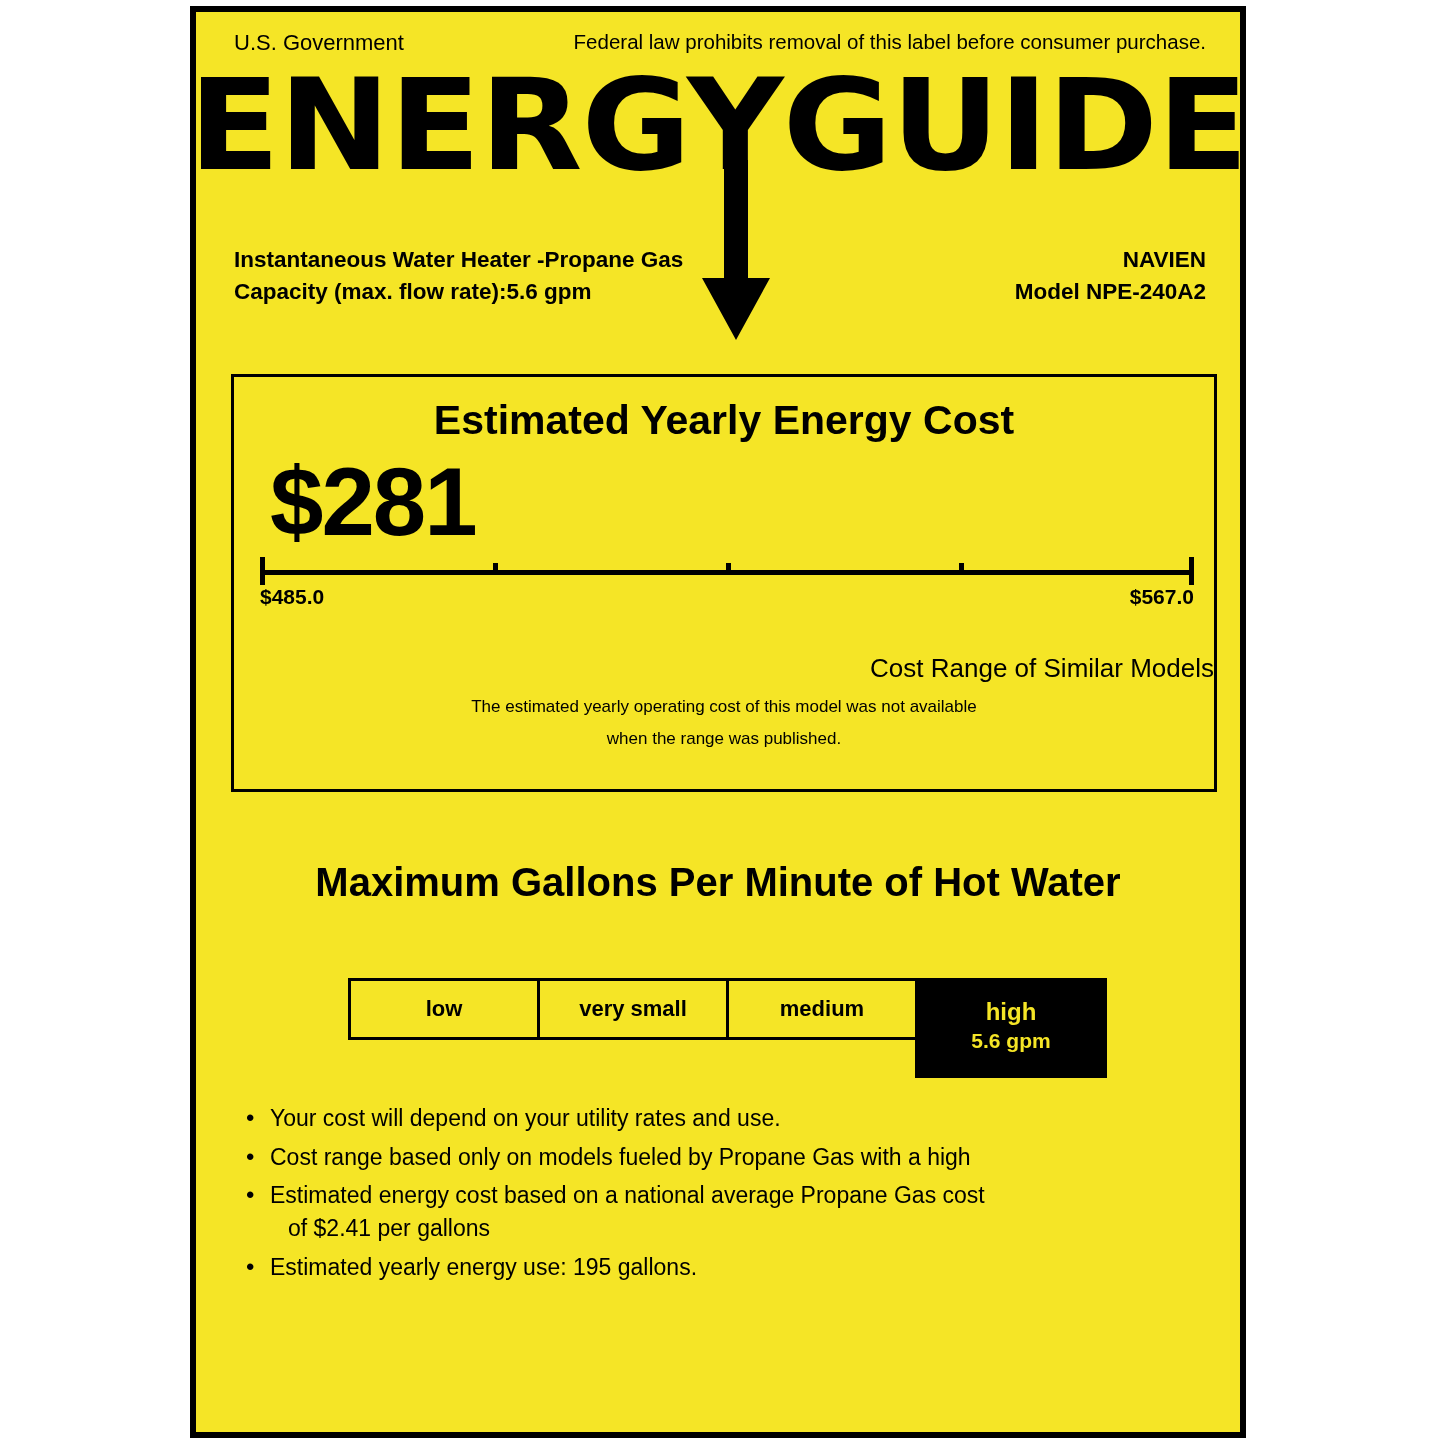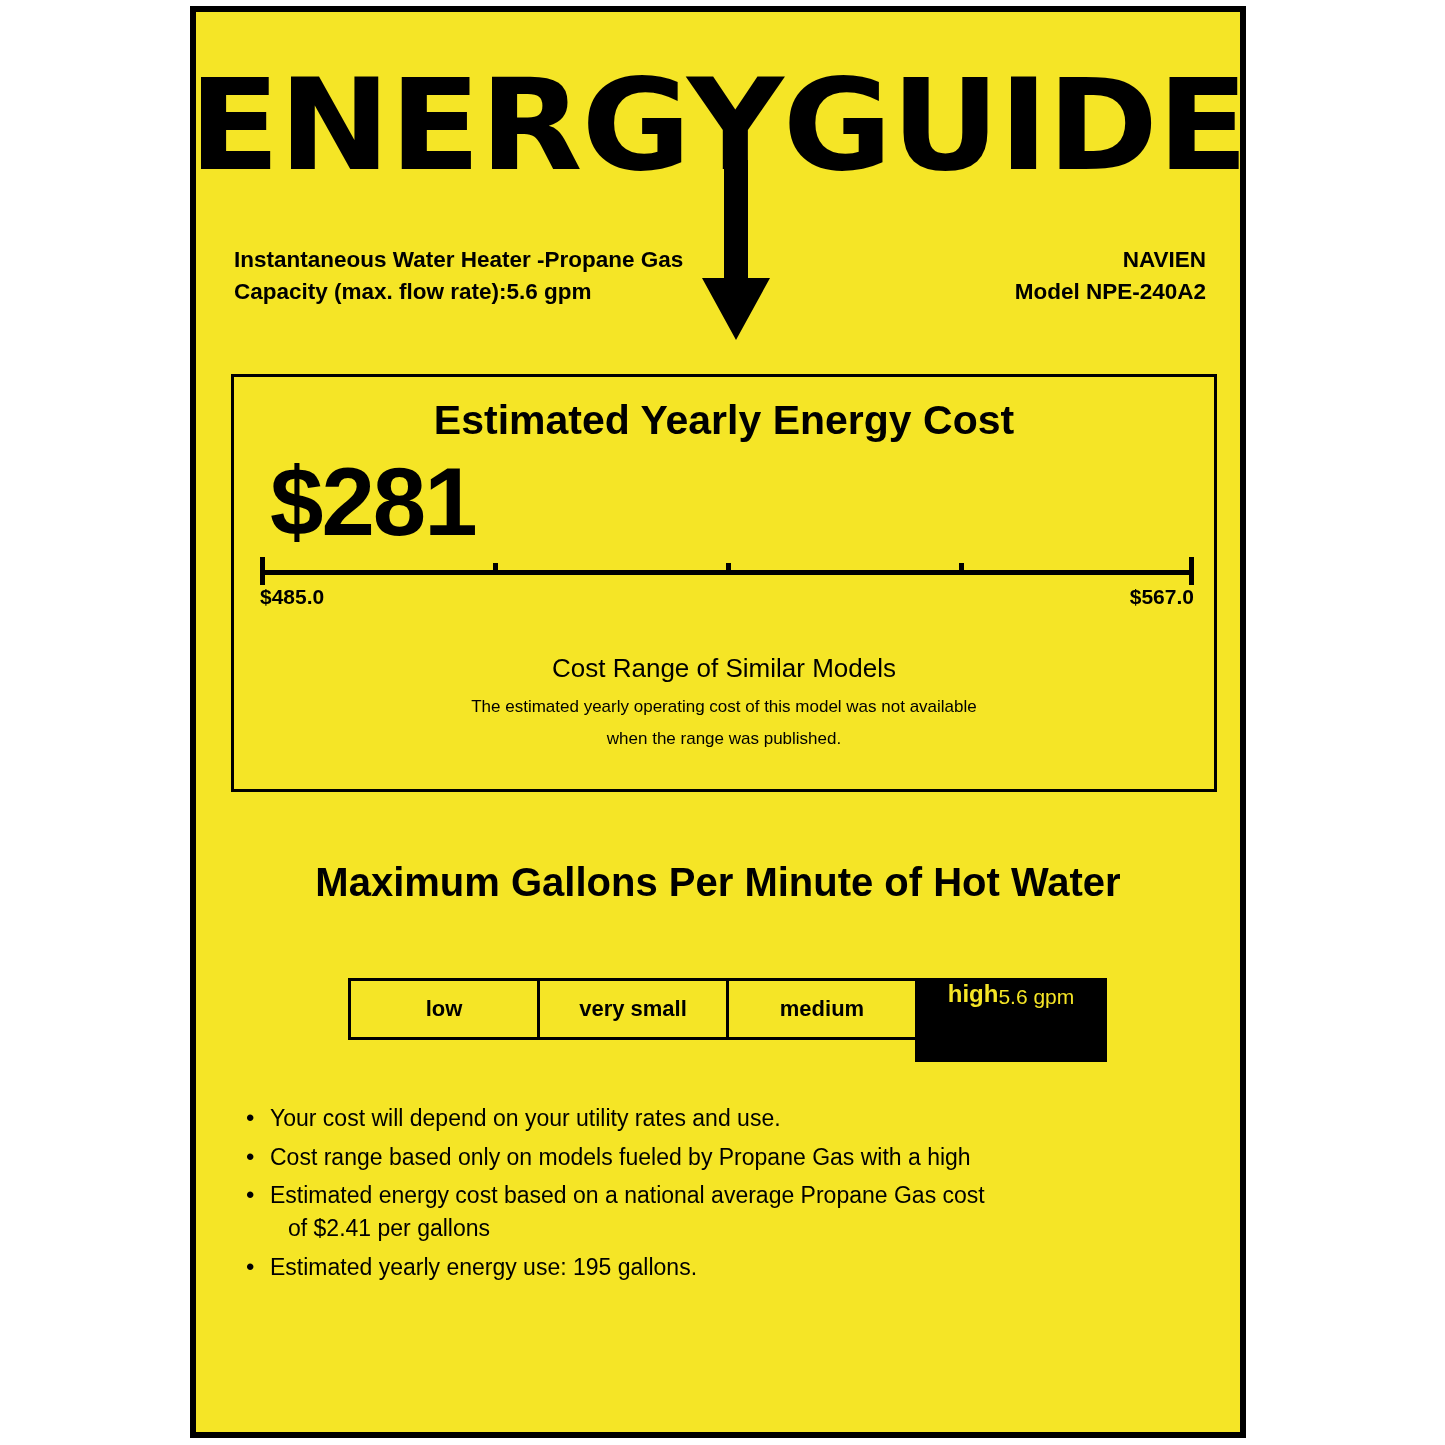--- a/index.html
+++ b/index.html
@@ -147,21 +147,21 @@
     font-size: 21px;
   }
   .scale-labels .left { position: absolute; left: 0; }
   .scale-labels .right { position: absolute; right: 0; }
 
   .range-caption {
     position: absolute;
     left: 0;
     top: 276px;
     width: 100%;
-    text-align: center;
+    text-align: right;
     font-size: 26px;
   }
   .range-note {
     position: absolute;
     left: 0;
     top: 314px;
     width: 100%;
     text-align: center;
     font-size: 17px;
     line-height: 1.9;
@@ -202,28 +202,28 @@
     display: flex;
     align-items: center;
     justify-content: center;
     font-weight: bold;
     font-size: 22px;
   }
   .gpm-cell:first-child { margin-left: 0; }
   .gpm-cell.active {
     background: #000;
     color: #f5e526;
-    height: 84px;
-    flex-direction: row;
+    height: 100px;
+    flex-direction: column;
     justify-content: center;
-    align-items: flex-start;
+    align-items: center;
     border-color: #000;
   }
   .gpm-cell.active .lbl { font-weight: bold; font-size: 24px; line-height: 1.1;}
-  .gpm-cell.active .val { font-weight: normal; font-size: 21px; line-height: 1.5;}
+  .gpm-cell.active .val { font-weight: bold; font-size: 21px; line-height: 1.5;}
 
   
   .bullets {
     position: absolute;
     top: 1090px;
     left: 42px;
     right: 36px;
     font-size: 23px;
     line-height: 1.42;
   }
@@ -240,20 +240,24 @@
     font-size: 24px;
   }
   .bullet .cont { display: block; padding-left: 18px; }
 </style>
 </head>
 <body>
 
 <div class="label">
   <div class="inner">
 
+    <div class="top-row">
+      <div class="gov">U.S. Government</div>
+      <div class="fed">Federal law prohibits removal of this label before consumer purchase.</div>
+    </div>
 
     <div class="wordmark">ENERGYGUIDE</div>
 
     <svg class="arrow" viewBox="0 0 68 180">
       <polygon points="22,0 46,0 46,118 68,118 34,180 0,118 22,118" fill="#000"></polygon>
     </svg>
 
     <div class="prod-row">
       <div class="prod-left">
         <div>Instantaneous Water Heater -Propane Gas</div>

